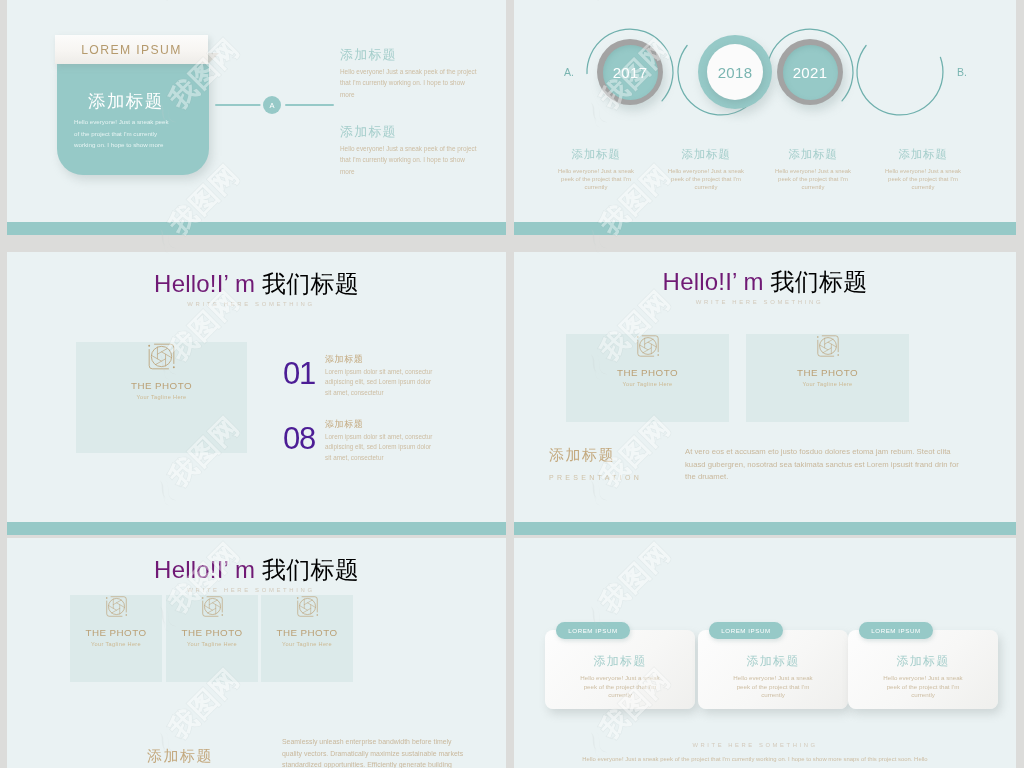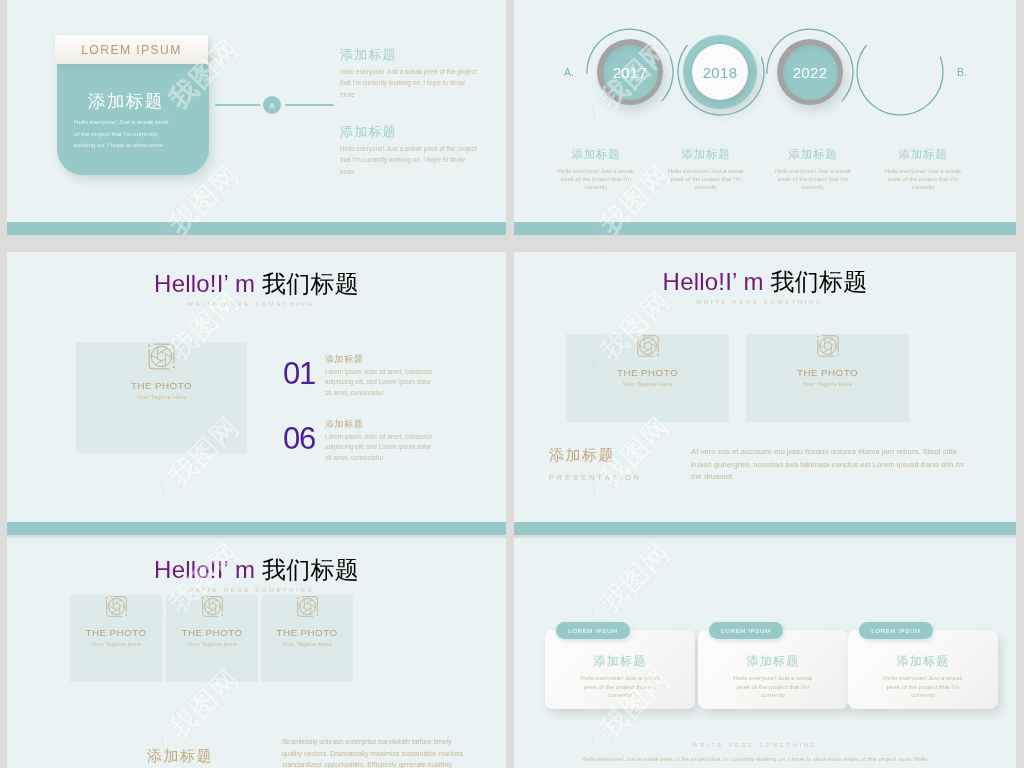--- a/index.html
+++ b/index.html
@@ -72,21 +72,21 @@
 
 .s3-num{position:absolute;font-size:31px;color:#4c1d95;letter-spacing:-1.2px;font-weight:400;}
 .s3-item{position:absolute;width:114px;}
 .s3-item .t{font-size:9px;color:#c3a87d;letter-spacing:.6px;}
 .s3-item .b{margin-top:1px;font-size:6.3px;line-height:10.4px;color:#cdbda2;letter-spacing:.02px;}
 
 
 .s4-cap{position:absolute;}
 .s4-cap .t{font-size:15px;color:#c3a87d;letter-spacing:1.5px;}
 .s4-cap .s{margin-top:9px;font-size:7px;letter-spacing:3.3px;color:#d0c2a8;}
-.s4-body{position:absolute;font-size:7.7px;line-height:12.5px;color:#c9b89c;letter-spacing:.02px;margin-left:6px;}
+.s4-body{position:absolute;font-size:7.7px;line-height:12.5px;color:#c9b89c;letter-spacing:.02px;}
 
 
 .s5-cap{position:absolute;font-size:15px;color:#c3a87d;letter-spacing:1.5px;}
 .s5-body{position:absolute;font-size:6.9px;line-height:11.7px;color:#c9b89c;letter-spacing:.02px;}
 
 
 .s6-card{position:absolute;width:150px;height:79px;border-radius:8px;
   background:linear-gradient(135deg,#fdfdfd 0%,#f7f7f6 55%,#efefed 100%);
   box-shadow:3px 5px 9px rgba(150,160,160,.32);}
 .s6-tag{position:absolute;width:74px;height:17px;border-radius:8.5px;background:#96c9c7;
@@ -140,25 +140,25 @@
   <path d="M 73.0 73.5 A 43 43 0 1 1 148.0 100.8" fill="none" stroke="#6fb0ad" stroke-width="1.25" stroke-linecap="round"></path>
   <path d="M 253.0 73.5 A 43 43 0 1 1 328.0 100.8" fill="none" stroke="#6fb0ad" stroke-width="1.25" stroke-linecap="round"></path>
   <path d="M 173.1 45.5 A 43 43 0 1 0 247.4 57.3" fill="none" stroke="#6fb0ad" stroke-width="1.25" stroke-linecap="round"></path>
   <path d="M 352.1 45.5 A 43 43 0 1 0 426.4 57.3" fill="none" stroke="#6fb0ad" stroke-width="1.25" stroke-linecap="round"></path>
  </svg>
  <span class="s2-mark" style="left:50px;top:66px">A.</span>
  <span class="s2-mark" style="left:443px;top:66px">B.</span>
  <div class="circ filled" style="left:83px;top:39px">
   <div class="inner">2017</div>
  </div>
- <div class="circ outline" style="left:169px;top:35px">
+ <div class="circ outline" style="left:184px;top:35px">
   <div class="inner">2018</div>
  </div>
  <div class="circ filled" style="left:263px;top:39px">
-  <div class="inner">2022</div>
+  <div class="inner">2021</div>
  </div>
  <div class="s2-col" style="left:39px;top:147px">
   <div class="t">添加标题</div>
   <div class="b">Hello everyone! Just a sneak peek of the project that I'm currently</div>
  </div>
  <div class="s2-col" style="left:149px;top:147px">
   <div class="t">添加标题</div>
   <div class="b">Hello everyone! Just a sneak peek of the project that I'm currently</div>
  </div>
  <div class="s2-col" style="left:256px;top:147px">
@@ -187,21 +187,21 @@
  <path d="M 18.00 12.20 L 25.50 7.87 M 12.98 15.10 L 12.98 6.44 M 12.98 20.90 L 5.48 16.57 M 18.00 23.80 L 10.50 28.13 M 23.02 20.90 L 23.02 29.56 M 23.02 15.10 L 30.52 19.43" fill="none" stroke="#bba177" stroke-width="0.8190000000000001" stroke-linecap="round"></path>
 </svg>
   <div class="pl">THE PHOTO</div>
   <div class="tg">Your Tagline Here</div>
  </div>
  <div class="s3-num" style="left:276px;top:104px">01</div>
  <div class="s3-item" style="left:318px;top:101px">
   <div class="t">添加标题</div>
   <div class="b">Lorem ipsum dolor sit amet, consectur adipiscing elit, sed Lorem ipsum dolor sit amet, consectetur</div>
  </div>
- <div class="s3-num" style="left:276px;top:169px">06</div>
+ <div class="s3-num" style="left:276px;top:169px">08</div>
  <div class="s3-item" style="left:318px;top:166px">
   <div class="t">添加标题</div>
   <div class="b">Lorem ipsum dolor sit amet, consectur adipiscing elit, sed Lorem ipsum dolor sit amet, consectetur</div>
  </div>
 </div>
 <div class="slide s4">
  <div class="footbar"></div>
  <div class="hl" style="top:14px">
   <div class="h1"><span class="g">Hello!I’ m</span><span class="t"> 我们标题</span></div>
   <div class="h2">WRITE HERE SOMETHING</div>

